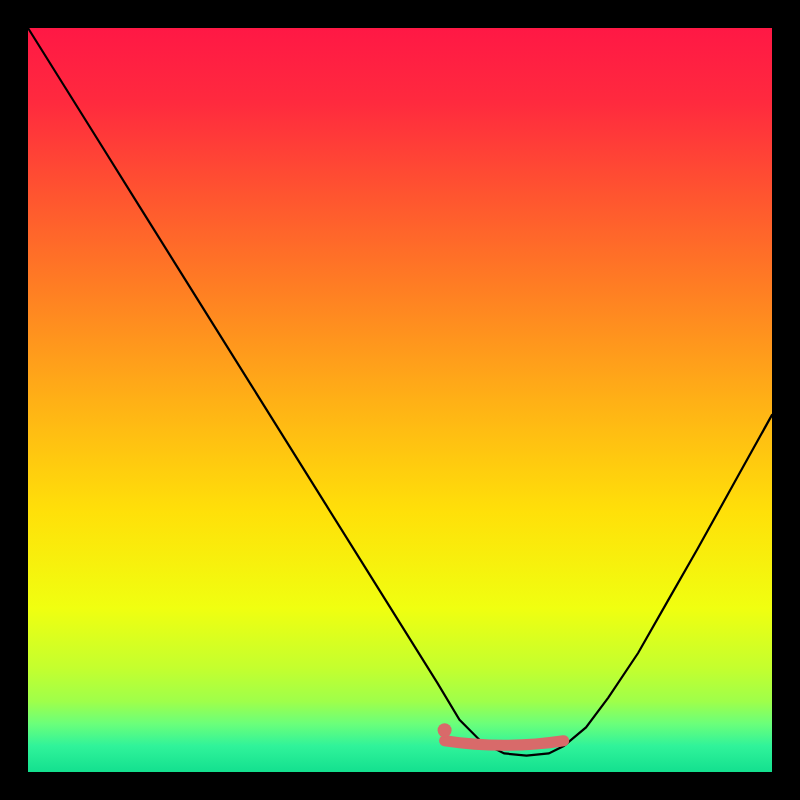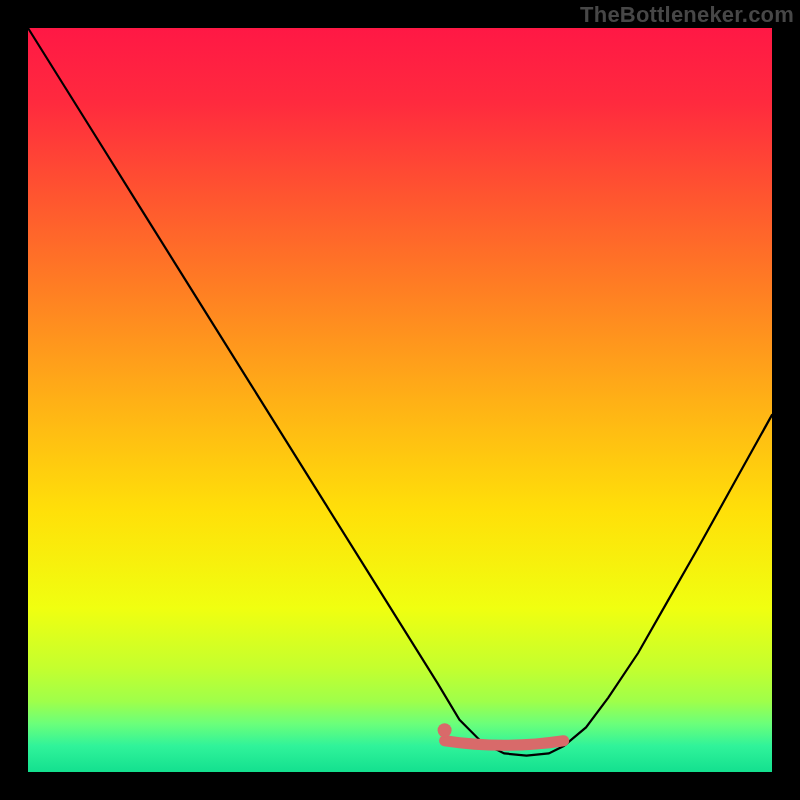--- a/index.html
+++ b/index.html
@@ -57,14 +57,13 @@
 
     <rect id="plot-bg" fill="url(#grad)" x="28" y="28" width="744" height="744"></rect>
 
     <path id="curve" fill="none" stroke-width="2.2" stroke-linecap="round" d="M28.0 28.0 L65.2 87.5 L102.4 147.0 L139.6 206.6 L176.8 266.1 L214.0 325.6 L251.2 385.1 L288.4 444.6 L325.6 504.2 L362.8 563.7 L400.0 623.2 L437.2 682.7 L459.5 719.9 L481.8 742.2 L504.2 753.4 L526.5 755.6 L548.8 753.4 L563.7 746.0 L586.0 727.4 L608.3 697.6 L638.1 653.0 L667.8 600.9 L697.6 548.8 L734.8 481.8 L772.0 414.9" stroke="#000000"></path>
 
     <path id="optimal" fill="none" stroke-width="11" stroke-linecap="round" d="M444.6 740.7 Q504.2 749.7 563.7 740.7" stroke="#d86a6a"></path>
 
     <circle id="marker" r="7" cx="444.6" cy="730.3" fill="#d86a6a"></circle>
   </svg>
 
-  <div class="watermark">TheBottleneker.com</div>
 </div>
 
 </body></html>

